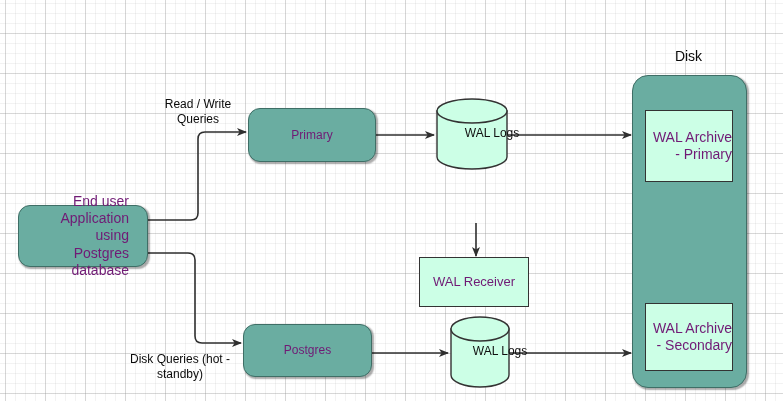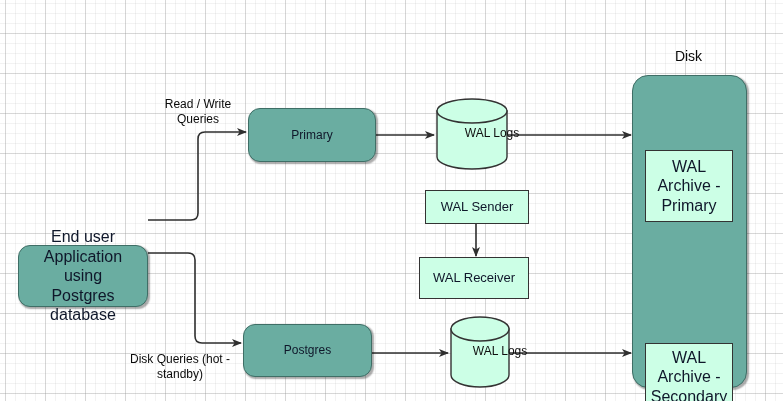--- a/index.html
+++ b/index.html
@@ -36,22 +36,22 @@
     left: 0; top: 0;
     width: 783px;
     height: 401px;
   }
   .node {
     position: absolute;
     box-sizing: border-box;
     display: flex;
     align-items: center;
     justify-content: center;
-    text-align: center;
-    color: #0f172a;
+    text-align: right;
+    color: #701a75;
     line-height: 1.22;
   }
   .teal {
     background: #6aada1;
     border: 1px solid #3f6e66;
     border-radius: 12px;
     box-shadow: 1.5px 1.5px 1.5px rgba(0,0,0,0.33);
   }
   .mint {
     background: #ccffe6;
@@ -76,21 +76,21 @@
     position: absolute;
     left: 0;
     width: 100%;
     text-align: center;
     color: #0f0f0f;
     line-height: 1.22;
     margin-left: 20px;
   }
   .txt-13 { font-size: 13px; }
   .txt-12 { font-size: 12px; }
-  .txt-11 { font-size: 16px; margin-top: 40px; }
+  .txt-11 { font-size: 14px; }
   .txt-14 { font-size: 14px; }
 </style>
 </head>
 <body>
 
 <div id="canvas">
 
   <svg id="edges" viewBox="0 0 783 401" xmlns="http://www.w3.org/2000/svg">
     <defs>
       <marker id="arrowhead" markerWidth="10" markerHeight="8" refX="9" refY="4" orient="auto" markerUnits="userSpaceOnUse">
@@ -120,23 +120,22 @@
   <div class="node mint txt-11" style="left:645px; top:110px; width:88px; height:72px;">WAL Archive - Primary</div>
 
   <div class="node mint txt-11" style="left:645px; top:303px; width:88px; height:68px;">WAL Archive - Secondary</div>
 
   <div class="node teal txt-11" style="left:18px; top:205px; width:130px; height:62px; padding:0 18px;">End user Application using Postgres database</div>
 
   <div class="node teal txt-12" style="left:248px; top:108px; width:128px; height:54px;">Primary</div>
 
   <div class="node teal txt-12" style="left:243px; top:324px; width:129px; height:53px;">Postgres</div>
 
-  <div class="node mint txt-13" style="left:425px; top:190px; width:104px; height:34px;">WAL Sender</div>
 
-  <div class="node mint txt-13" style="left:419px; top:257px; width:110px; height:42px;">WAL Receiver</div>
+  <div class="node mint txt-13" style="left:419px; top:257px; width:110px; height:50px;">WAL Receiver</div>
 
   <div class="cyl-wrap" style="left:436px; top:98px; width:72px; height:72px;">
     <svg width="72" height="72" viewBox="0 0 72 72" xmlns="http://www.w3.org/2000/svg">
       <path d="M1,13 L1,59 A35,12 0 0 0 71,59 L71,13 Z" fill="#ccffe6" stroke="#333333" stroke-width="1.4"></path>
       <ellipse cx="36" cy="13" rx="35" ry="12" fill="#ccffe6" stroke="#333333" stroke-width="1.4"></ellipse>
     </svg>
     <div class="cyl-text txt-12" style="top:28px;">WAL Logs</div>
   </div>
 
   <div class="cyl-wrap" style="left:450px; top:316px; width:60px; height:72px;">

